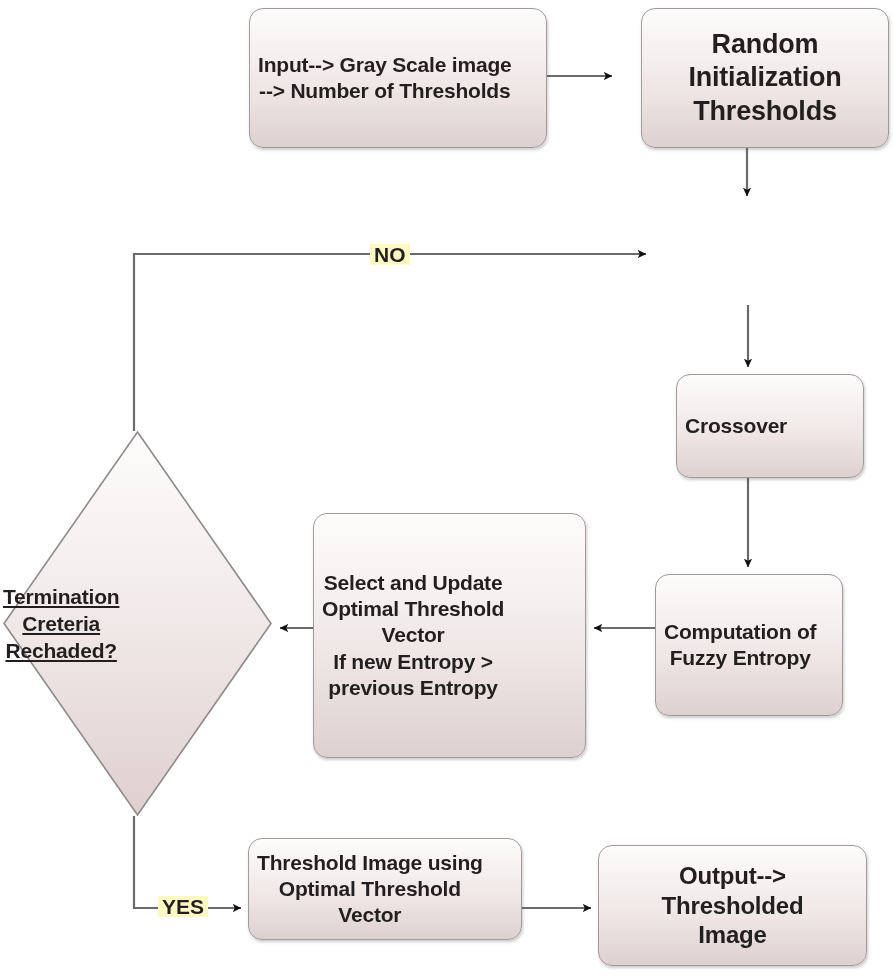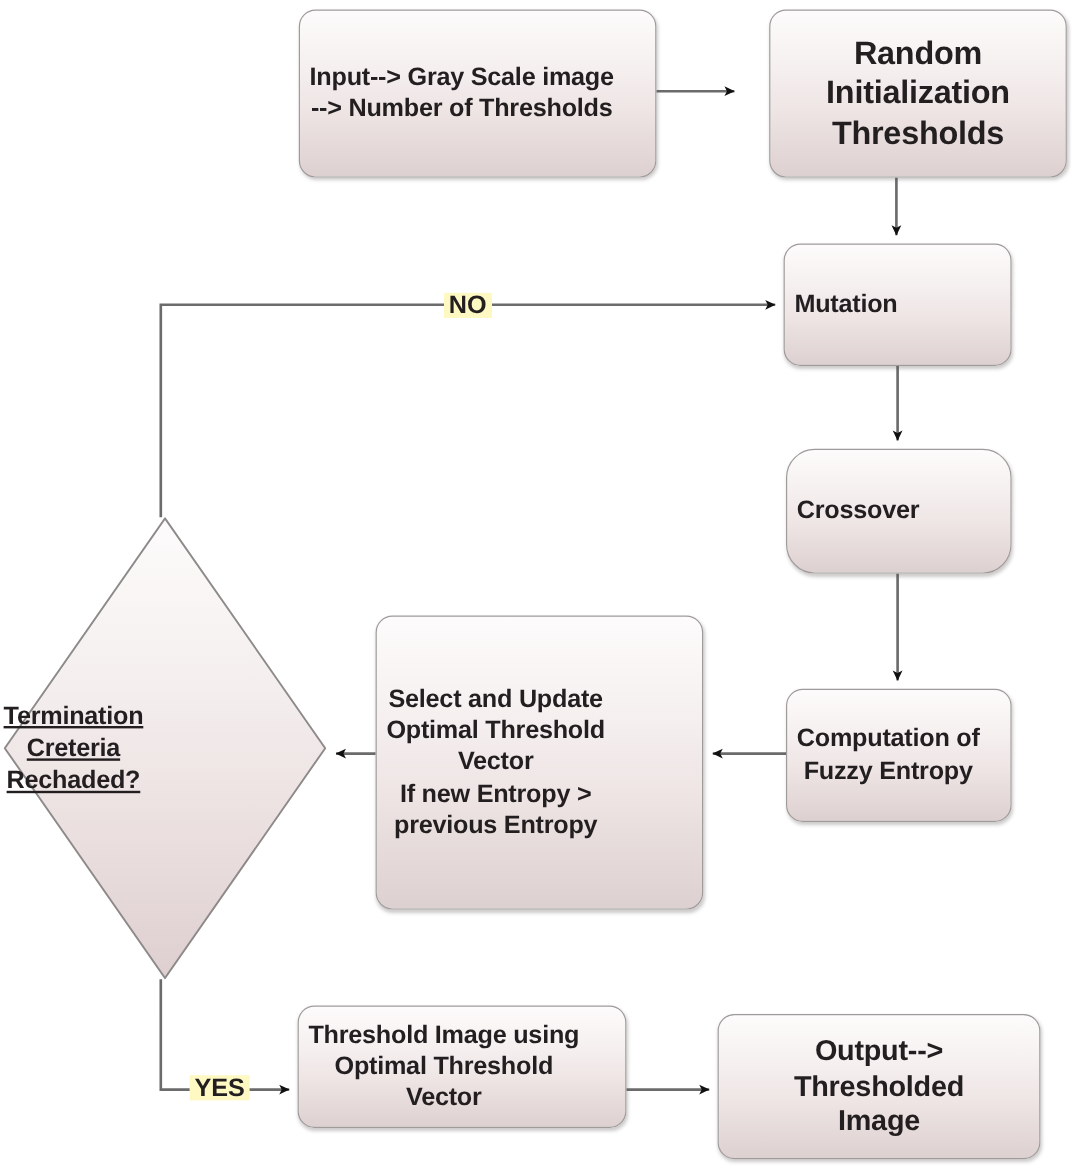--- a/index.html
+++ b/index.html
@@ -115,29 +115,26 @@
   <div class="node proc" style="left:249px; top:8px; width:298px; height:140px; font-size:21px;">
     <span class="label">Input--&gt; Gray Scale image
 --&gt; Number of Thresholds</span>
   </div>
 
   <div class="node proc" style="left:641px; top:8px; width:248px; height:140px; font-size:27px;">
     <span class="label">Random Initialization
 Thresholds</span>
   </div>
 
-  <div class="node proc" style="left:653px; top:203px; width:190px; height:102px; font-size:21px;">
-    <span class="label">Mutation</span>
-  </div>
 
-  <div class="node proc" style="left:655px; top:374px; width:188px; height:104px; font-size:21px;border-radius:24px;">
+  <div class="node proc" style="left:676px; top:374px; width:188px; height:104px; font-size:21px;">
     <span class="label">Crossover</span>
   </div>
 
-  <div class="node proc" style="left:655px; top:574px; width:188px; height:111px; font-size:21px;">
+  <div class="node proc" style="left:655px; top:574px; width:188px; height:142px; font-size:21px;">
     <span class="label">Computation of
 Fuzzy Entropy</span>
   </div>
 
   <div class="node proc" style="left:313px; top:505px; width:273px; height:245px; font-size:21px;margin-top:8px;">
     <span class="label">Select and Update
 Optimal Threshold
 Vector
 If new Entropy &gt;
 previous Entropy</span>

